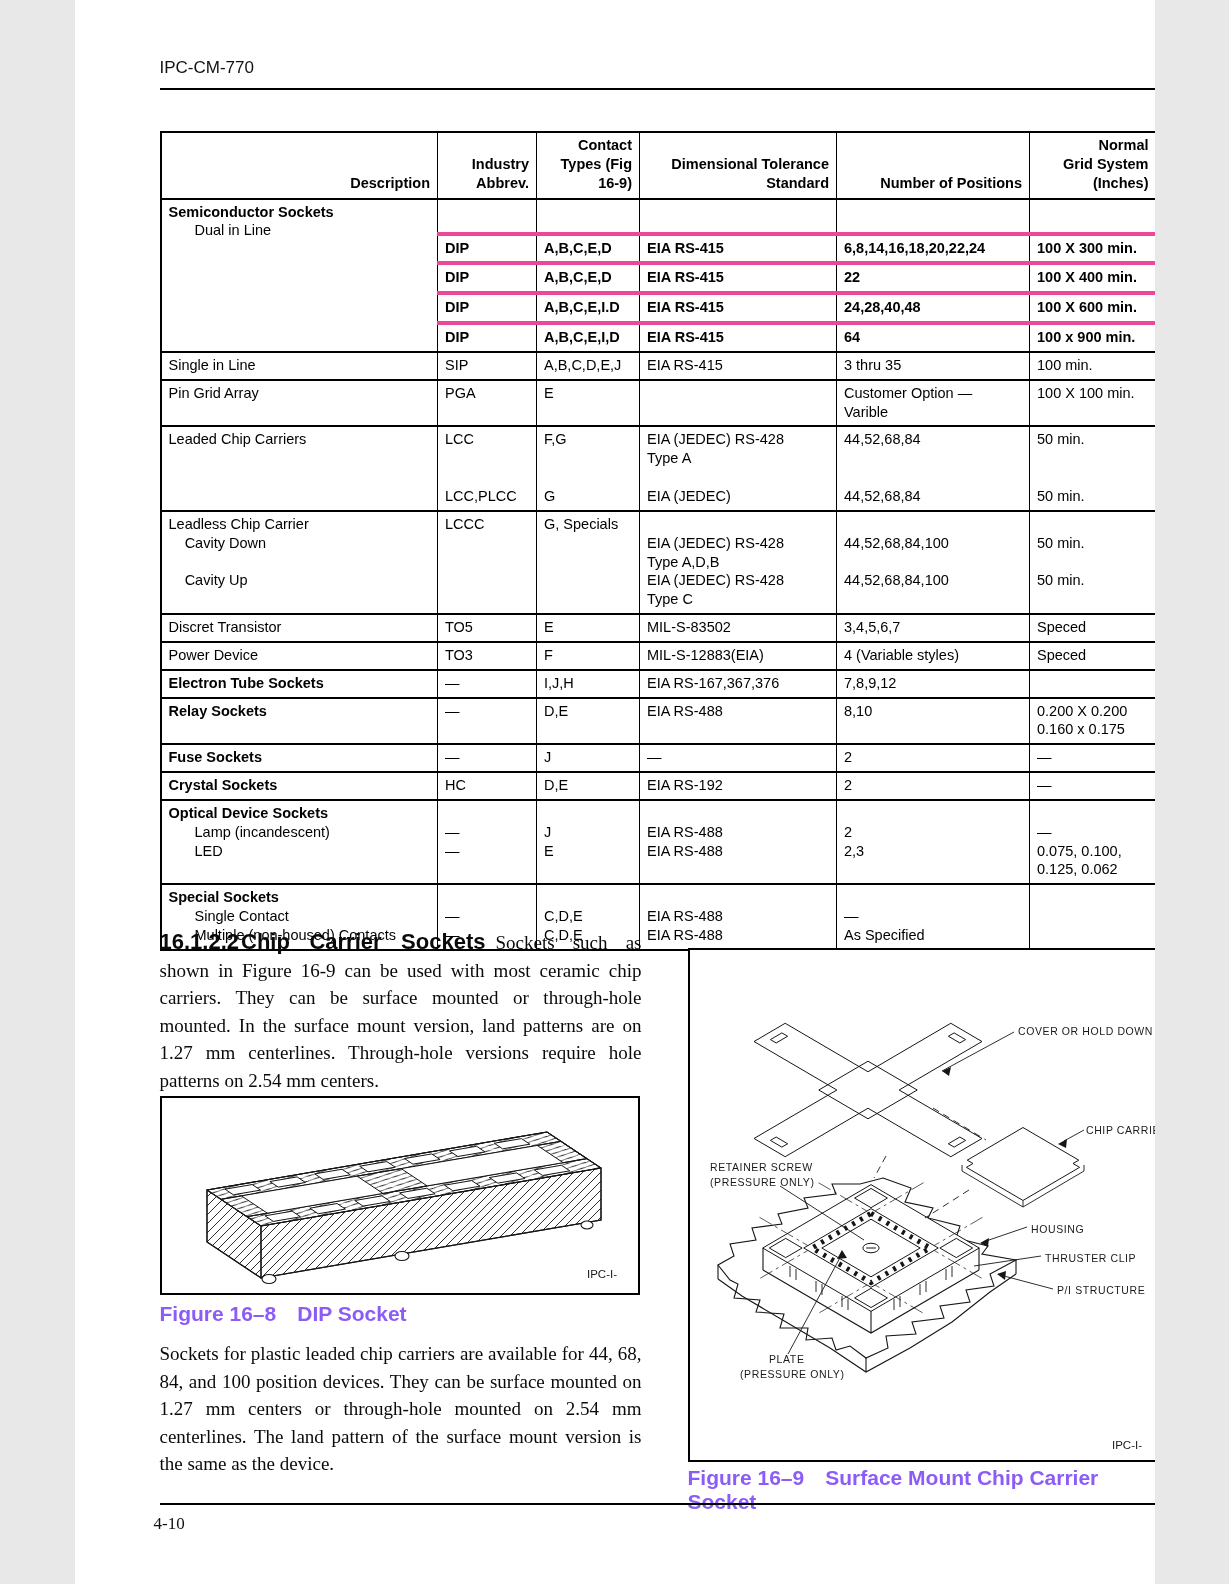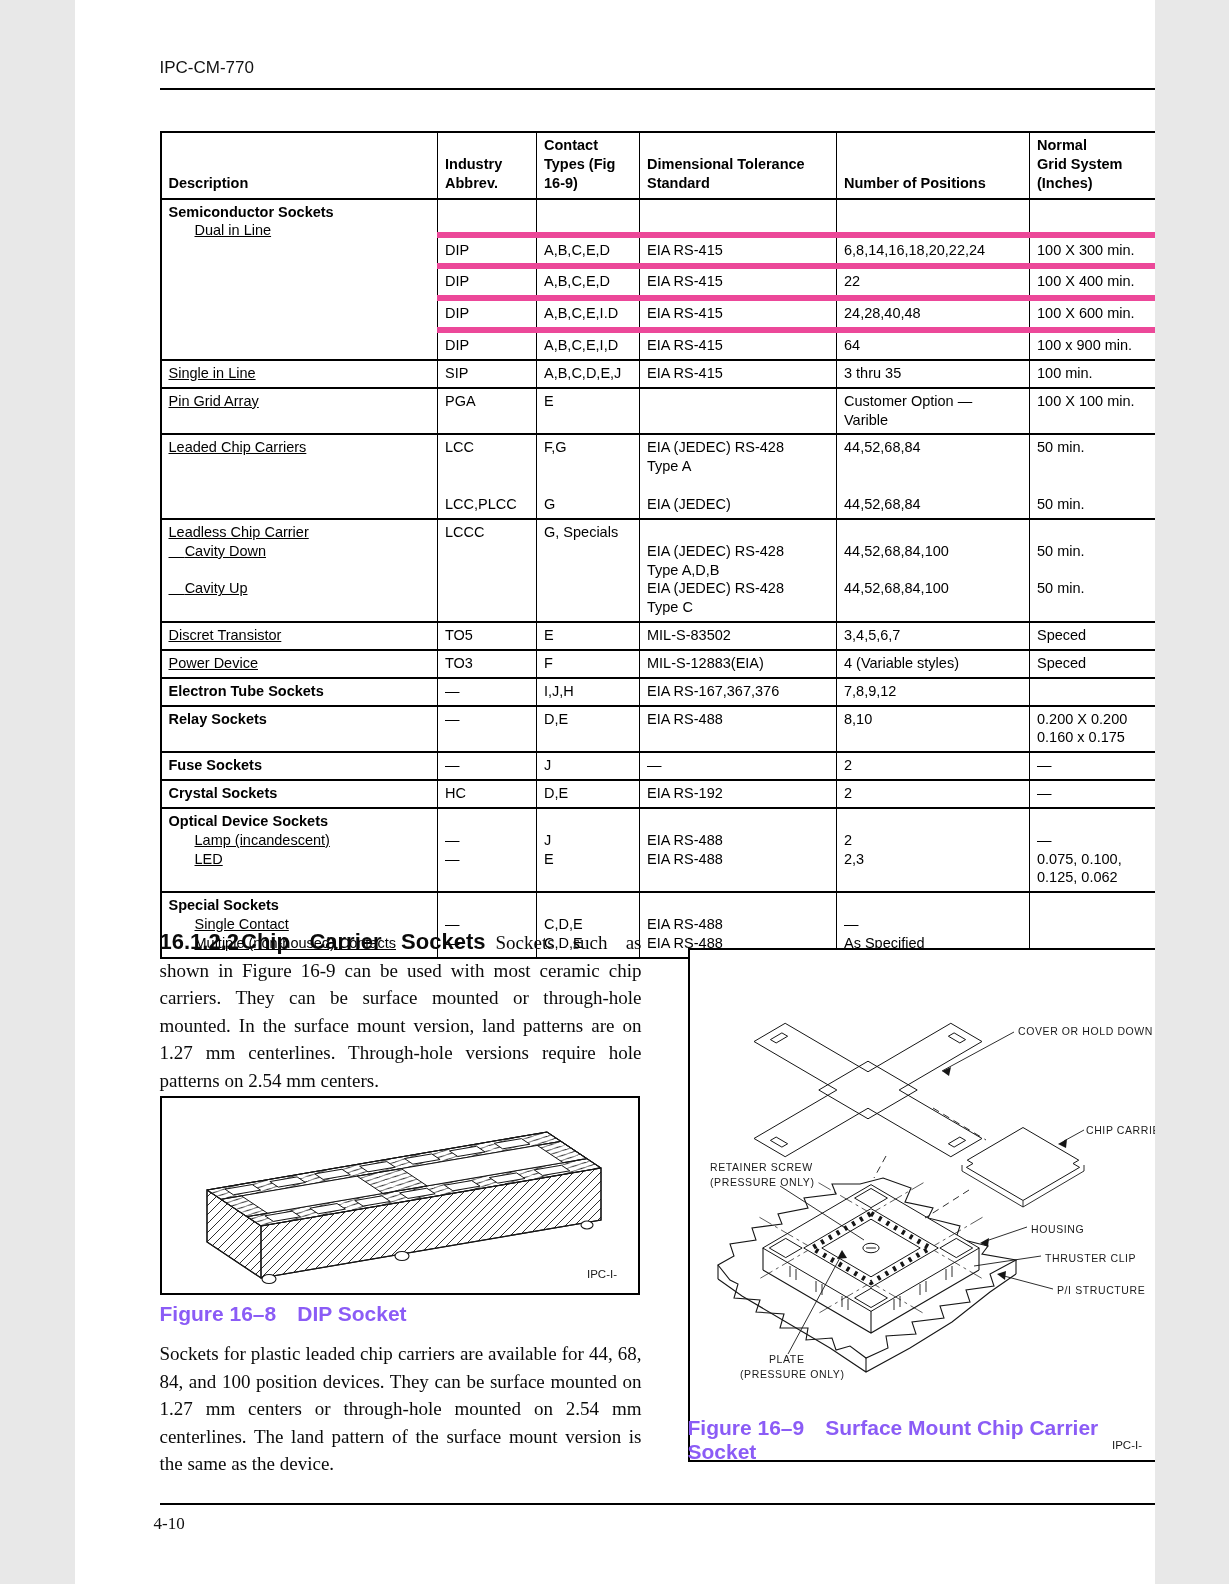--- a/index.html
+++ b/index.html
@@ -10,26 +10,26 @@
   .hdr{font-size:17px;color:#111;}
   .rule{height:2px;background:#000;}
   .pagenum{font-family:"Liberation Serif",serif;font-size:17px;color:#111;}
   
   .tbl-title{width:1000px;text-align:center;font-weight:bold;font-size:16.5px;}
   table.sock{border-collapse:collapse;table-layout:fixed;width:998px;border:2px solid #000;
              font-size:14.5px;line-height:1.3;}
   table.sock td,table.sock th{border-left:1px solid #000;border-right:1px solid #000;
              vertical-align:top;padding:3px 7px 4px 7px;white-space:pre-wrap;
              overflow:hidden;}
-  table.sock th{vertical-align:bottom;text-align:left;font-weight:bold;padding-bottom:5px;margin-left:44px;}
+  table.sock th{vertical-align:bottom;text-align:right;font-weight:bold;padding-bottom:5px;margin-left:44px;}
   tr.g > td{border-top:2px solid #000;}
-  tr.t > td{border-top:6px solid #ec4899;}
+  tr.t > td{border-top:4px solid #ec4899;font-weight:bold;}
   td.empty{height:25px;}
   .b{font-weight:bold;white-space:pre-wrap;}
-  .in1{padding-left:26px;white-space:pre-wrap;text-decoration:underline;}
+  .in1{padding-left:26px;white-space:pre-wrap;}
   
   .copy{width:482px;font-family:"Liberation Serif",serif;font-size:19px;line-height:27.5px;
         text-align:justify;color:#0a0a0a;}
   .secnum,.sechead{font-family:"Liberation Sans",sans-serif;font-weight:bold;font-size:22px;}
   .sechead{margin-left:2px;margin-right:10px;}
   .figbox{border:2px solid #000;background:#fff;}
   .figcap{font-weight:bold;font-size:21px;color:#8b5cf6;}
   
   svg text{font-family:"Liberation Sans",sans-serif;fill:#1a1a1a;}
   .lbl{font-size:10.5px;letter-spacing:0.6px;}
@@ -372,18 +372,18 @@
       <text x="20" y="221" class="lbl">RETAINER SCREW</text>
       <text x="20" y="236" class="lbl">(PRESSURE ONLY)</text>
       <text x="341" y="283" class="lbl">HOUSING</text>
       <text x="355" y="312" class="lbl">THRUSTER CLIP</text>
       <text x="367" y="344" class="lbl">P/I STRUCTURE</text>
       <text x="79" y="413" class="lbl">PLATE</text>
       <text x="50" y="428" class="lbl">(PRESSURE ONLY)</text>
       <text x="452" y="499" text-anchor="end" class="credit">IPC-I-</text>
     </svg>
   </div>
-  <div class="abs figcap" style="left:613px;top:1416px;">Figure 16–9 Surface Mount Chip Carrier Socket</div>
+  <div class="abs figcap" style="left:613px;top:1466px;">Figure 16–9 Surface Mount Chip Carrier Socket</div>
 
   <div class="abs rule" style="left:85px;top:1503px;width:1000px;"></div>
   <div class="abs pagenum" style="left:79px;top:1514px;">4-10</div>
 
 </div>
 
 </body></html>

